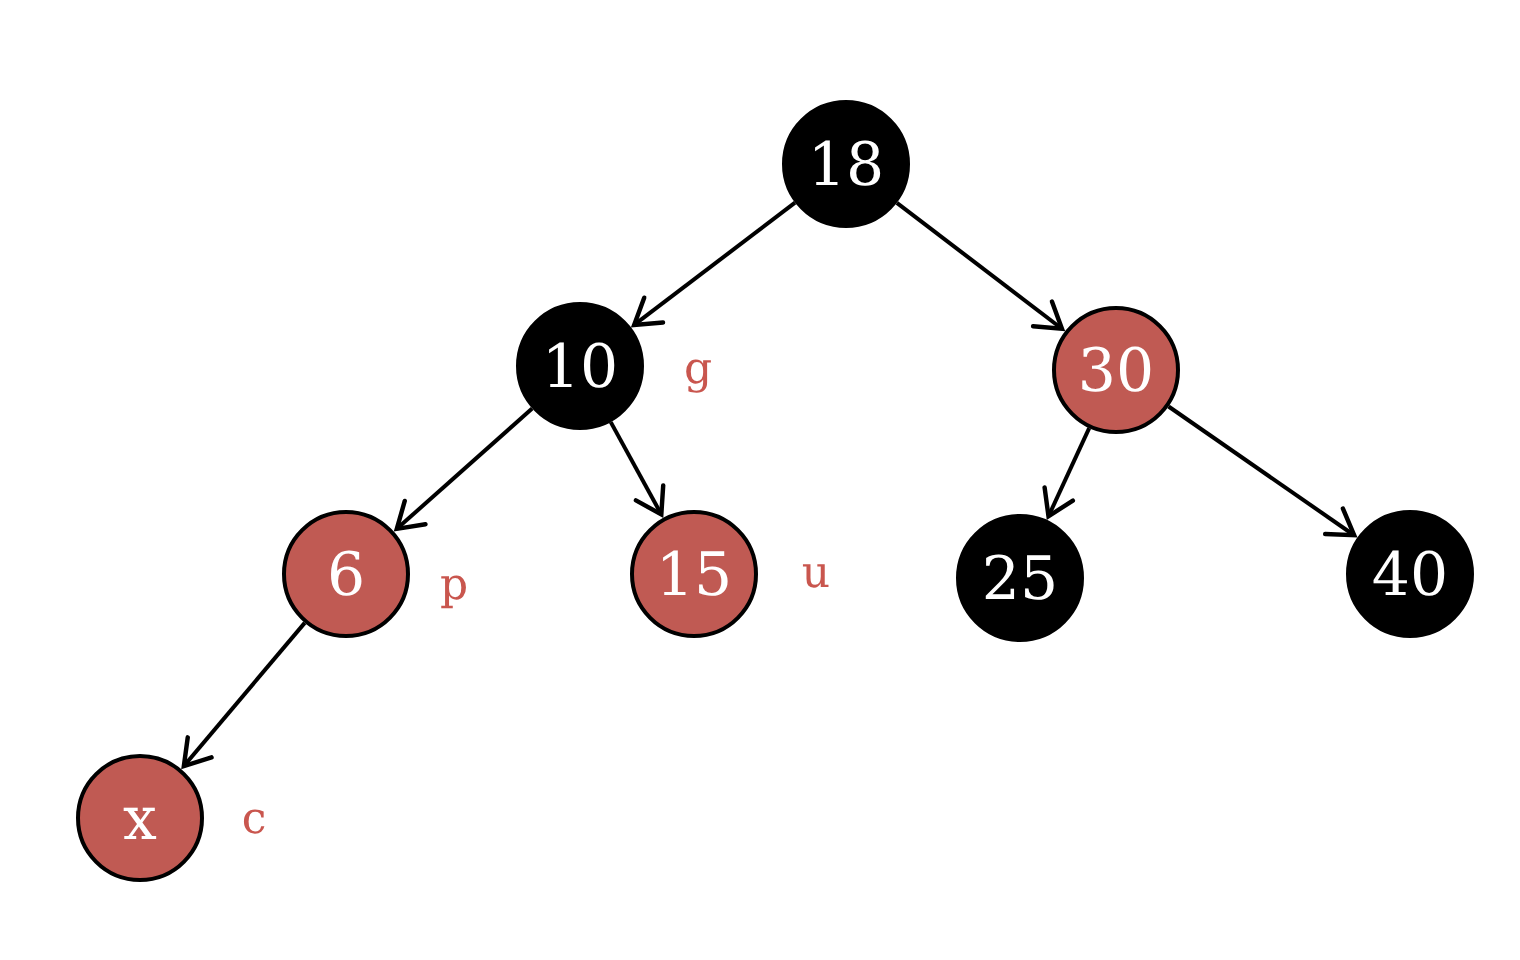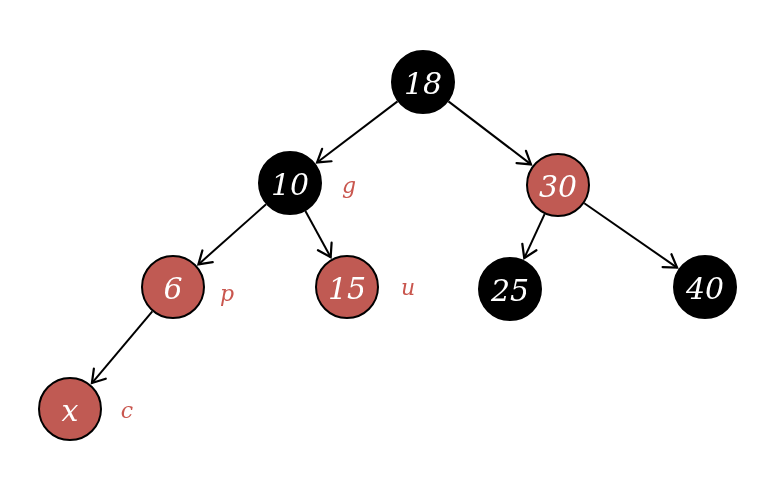--- a/index.html
+++ b/index.html
@@ -9,21 +9,20 @@
     width: 760px;
     height: 480px;
     overflow: hidden;
     font-family: "DejaVu Serif", serif;
   }
   .canvas-wrap {
     position: relative;
     width: 760px;
     height: 480px;
     background: #ffffff;
-    font-style: italic;
   }
   svg text {
     user-select: none;
   }
   .node-label {
     font-family: "DejaVu Serif", serif;
     font-size: 30px;
     fill: #ffffff;
   }
   .annotation-label {

